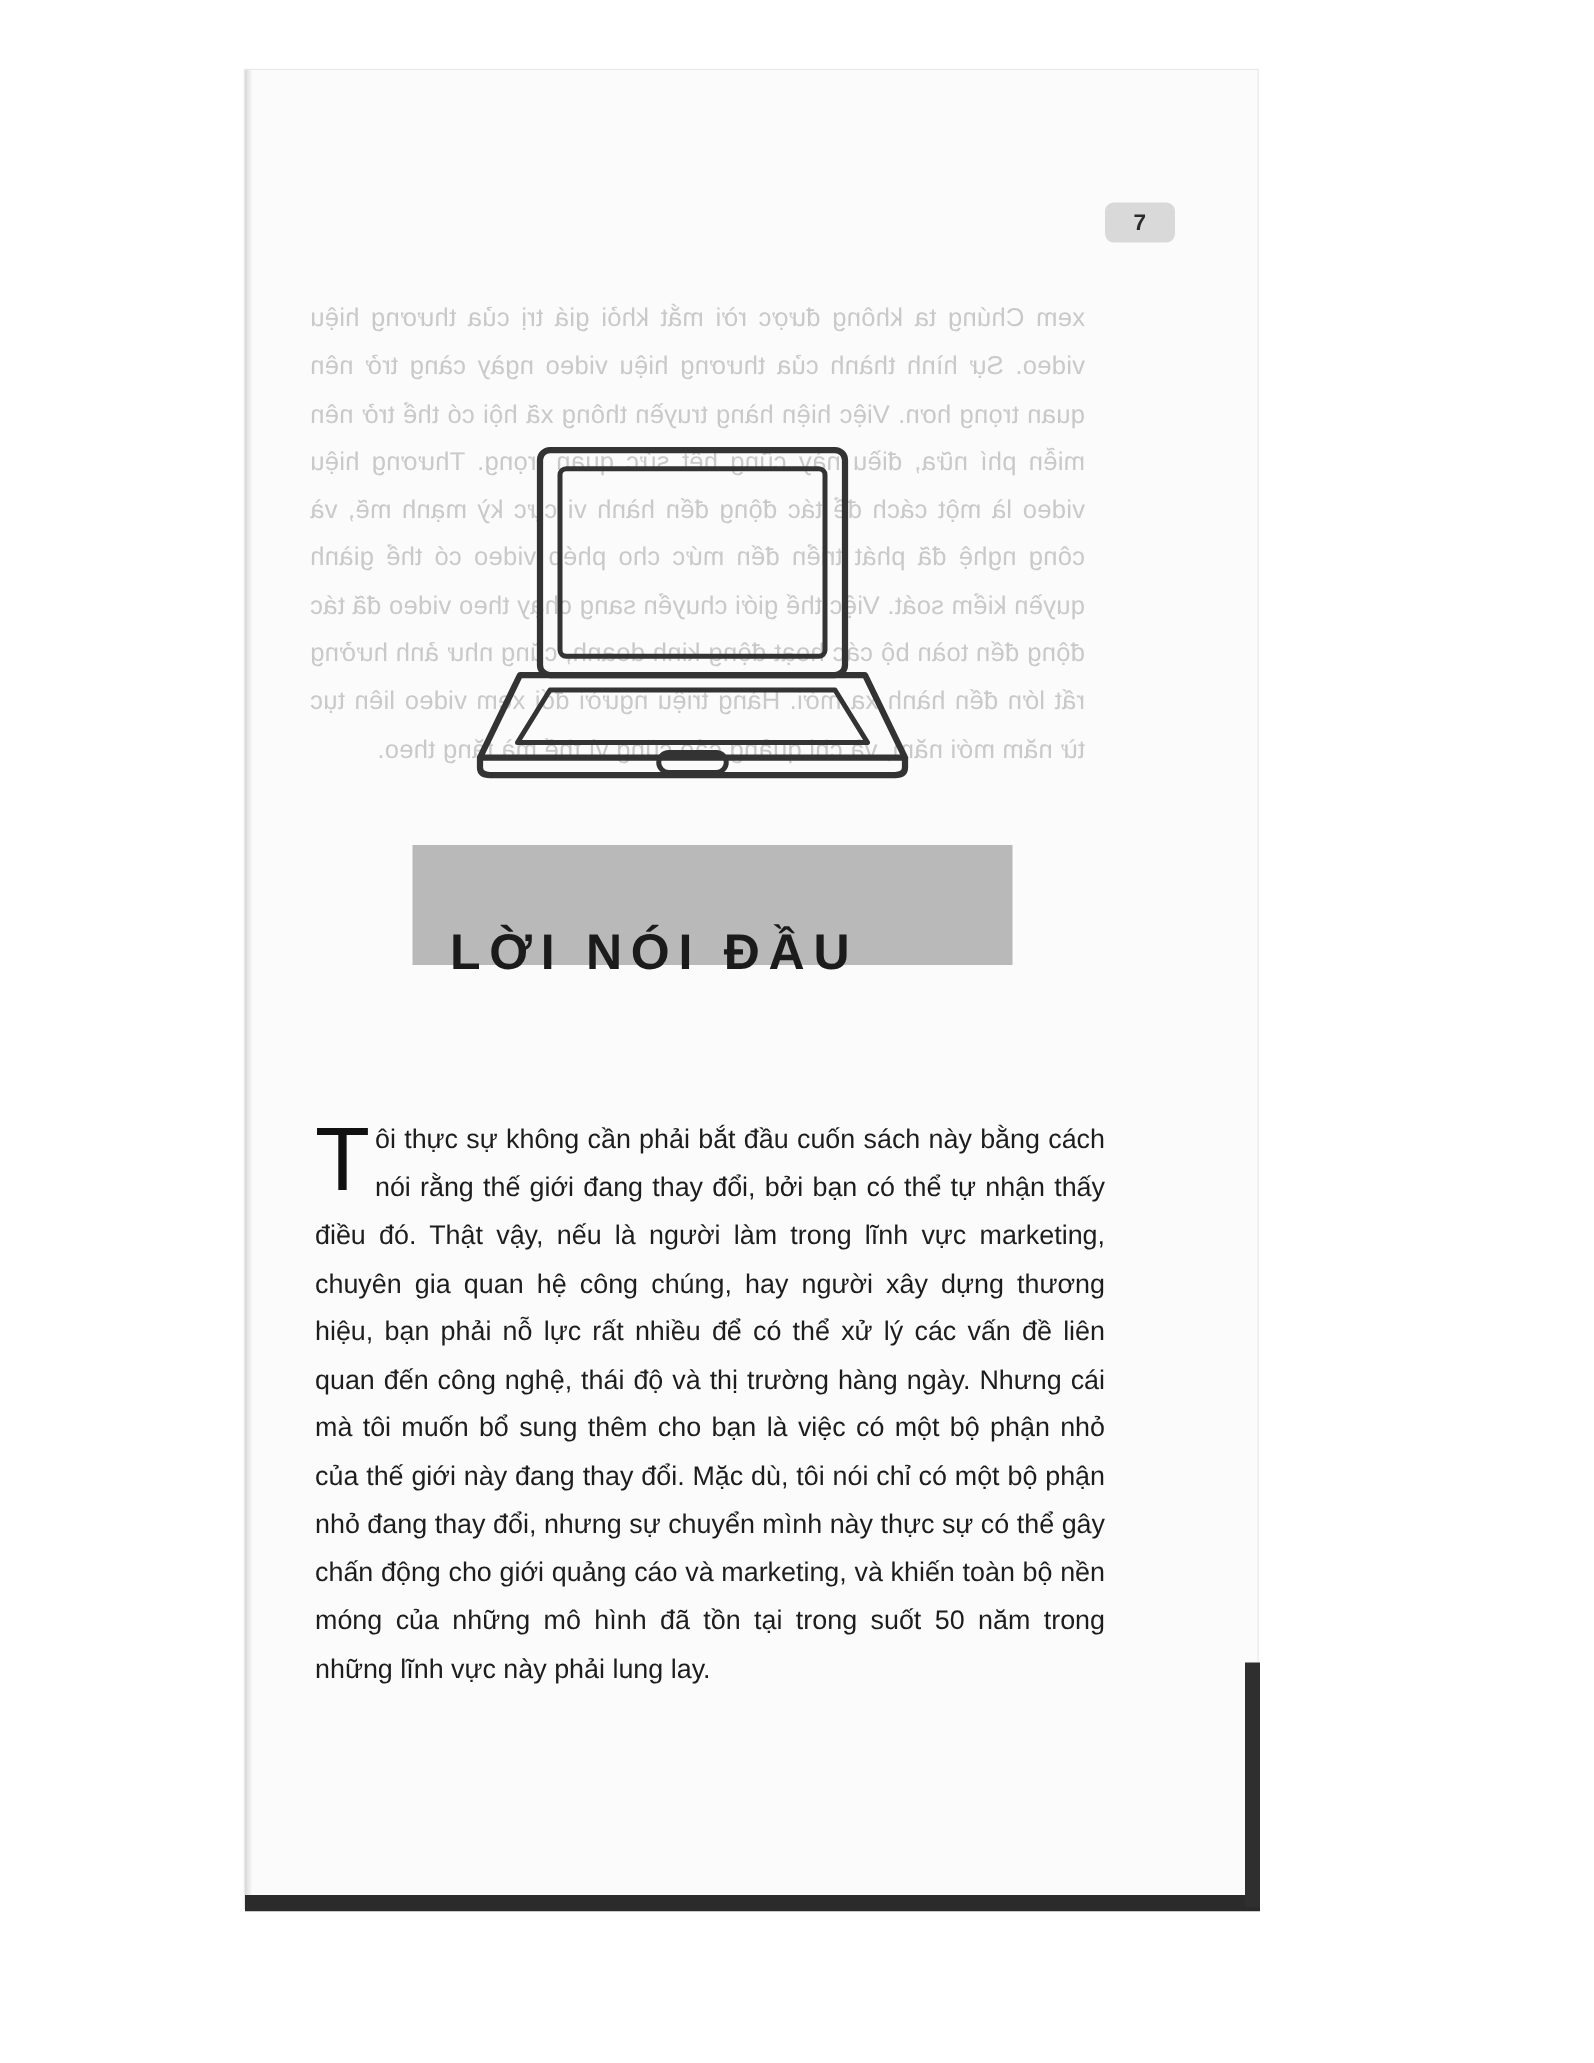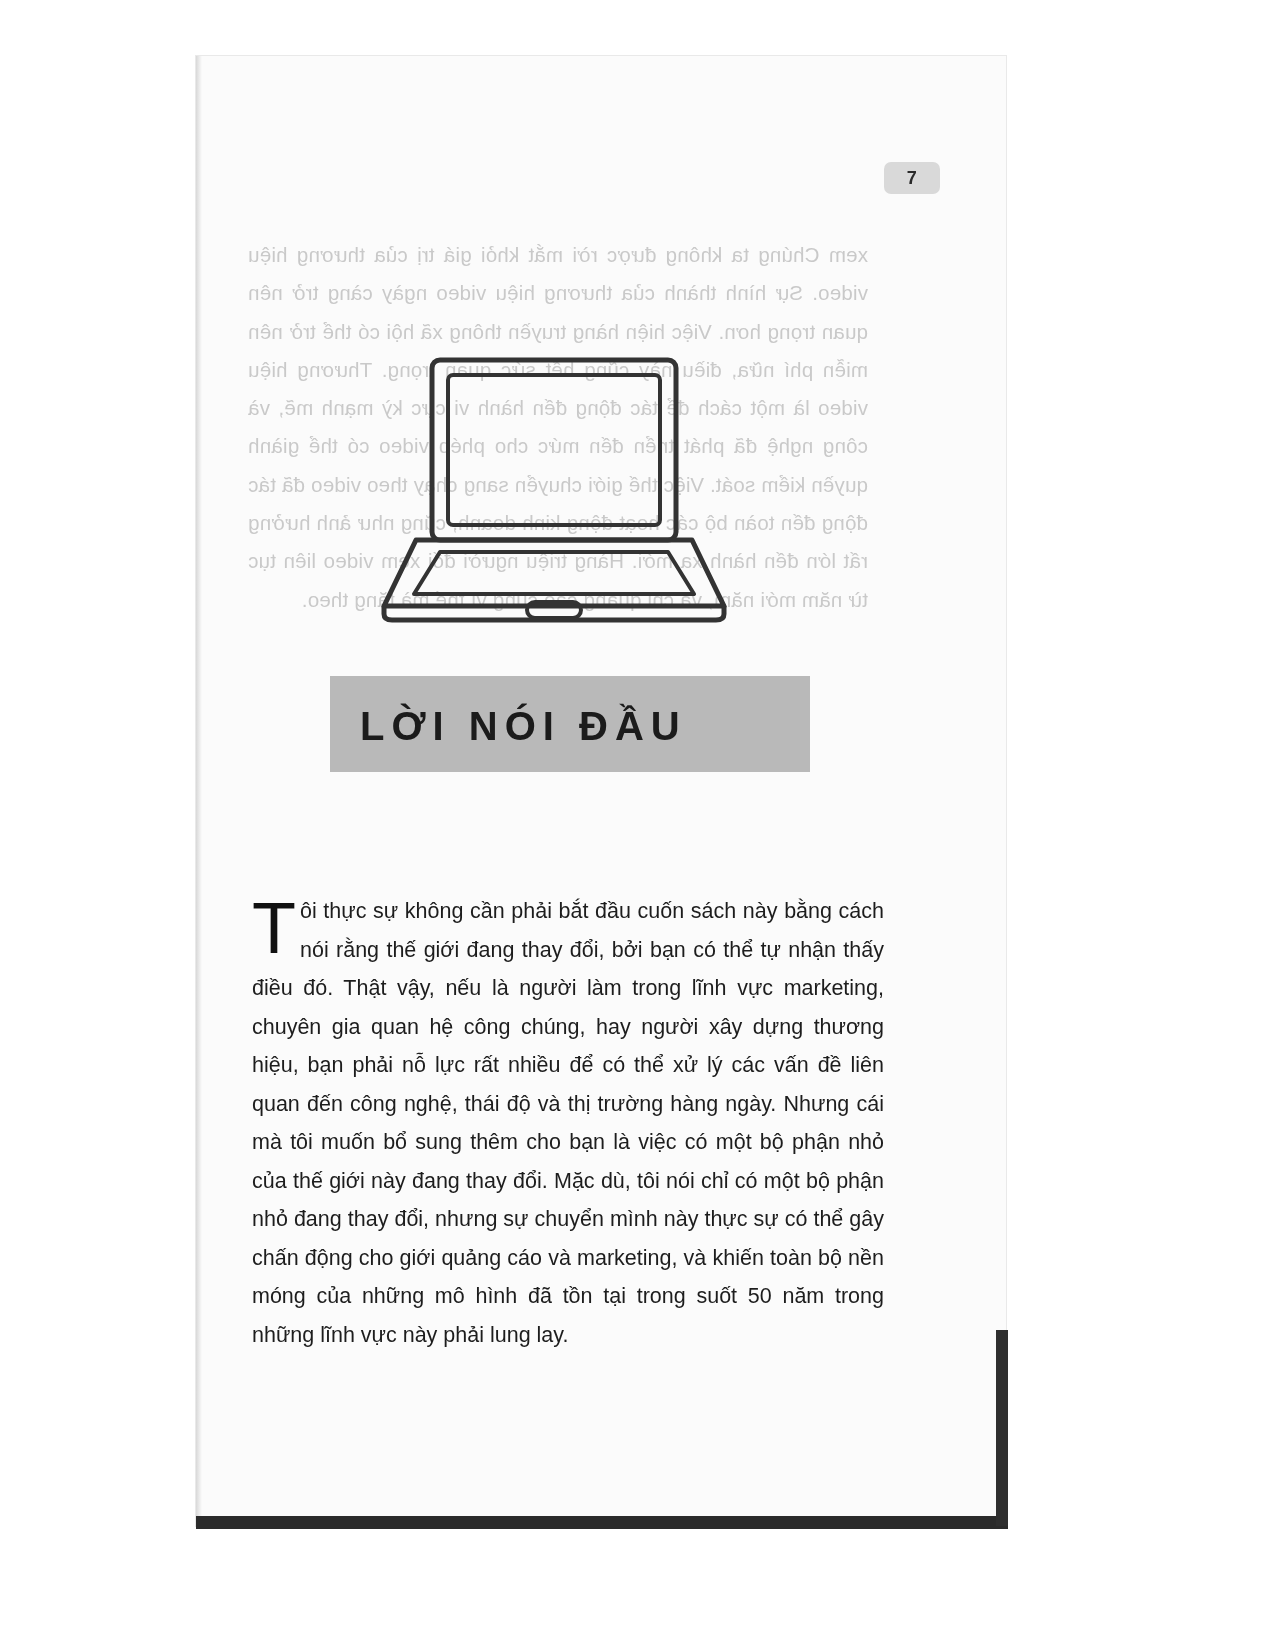--- a/index.html
+++ b/index.html
@@ -105,21 +105,21 @@
     position: absolute;
     left: 330px;
     top: 676px;
     width: 480px;
     height: 96px;
     background: #b9b9b9;
   }
   .title-text {
     position: absolute;
     left: 360px;
-    top: 700px;
+    top: 736px;
     width: 430px;
     height: 52px;
     display: flex;
     align-items: center;
     color: #1b1b1b;
     font-size: 40px;
     font-weight: bold;
     letter-spacing: 7px;
   }
 

